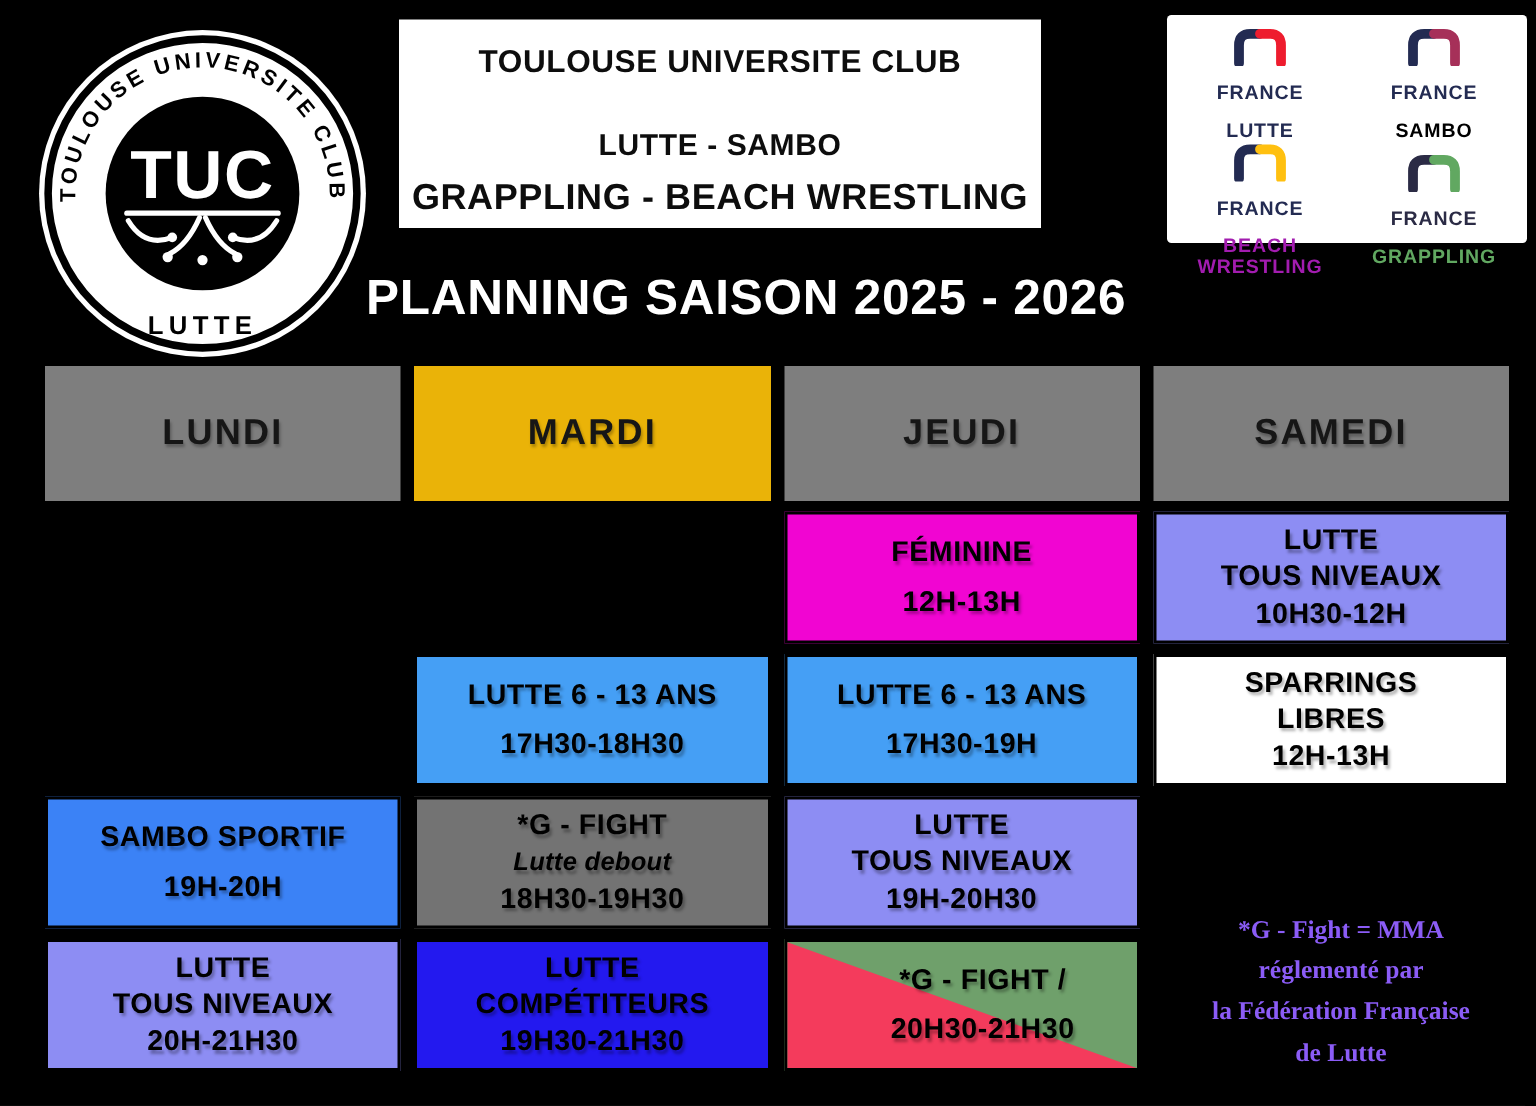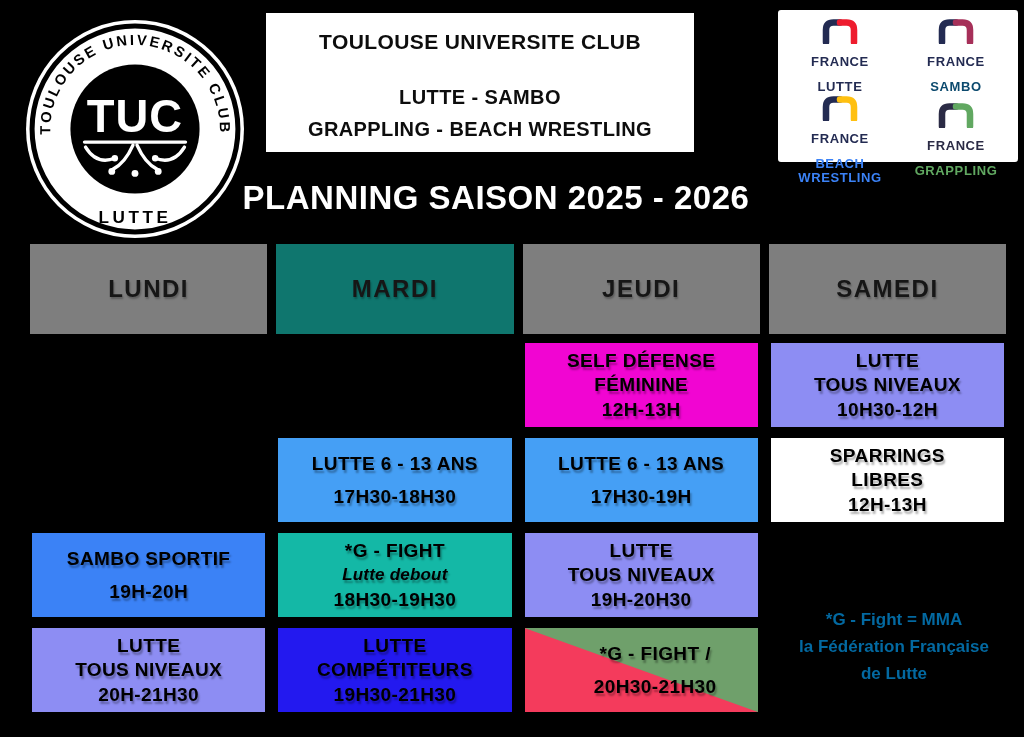--- a/index.html
+++ b/index.html
@@ -8,34 +8,34 @@
   .poster { position:relative; width:1024px; height:737px; background:#000; overflow:hidden; }
 
   
   .tuc-logo { position:absolute; left:24px; top:18px; width:222px; height:222px; }
 
   
   .club-box { position:absolute; left:266px; top:13px; width:428px; height:139px;
               background:#fff; text-align:center; color:#0d0d0d; font-weight:700; }
   .club-line1 { padding-top:17px; font-size:21px; letter-spacing:.4px; }
   .club-line2 { margin-top:32px; font-size:20px; letter-spacing:.4px; }
-  .club-line3 { margin-top:9px;  font-size:20px; letter-spacing:.4px; }
+  .club-line3 { margin-top:9px;  font-size:24px; letter-spacing:.4px; }
 
   
   .feds { position:absolute; left:778px; top:10px; width:240px; height:152px; background:#fff;
           border-radius:3px; display:grid; grid-template-columns:1fr 1fr; grid-template-rows:1fr 1fr;
           padding:6px 4px; }
   .fed { display:flex; flex-direction:column; align-items:center; justify-content:center; gap:11px; }
   .fed svg { width:50px; height:28px; }
   .fed-t1 { font-size:13px; font-weight:700; letter-spacing:.6px; line-height:1.05; }
   .fed-t2 { font-size:13px; font-weight:700; letter-spacing:.6px; line-height:1.05;
             white-space:pre-line; text-align:center; }
 
   
-  .title { position:absolute; left:216px; top:179px; width:560px; text-align:center;
+  .title { position:absolute; left:244px; top:179px; width:560px; text-align:left;
            color:#fff; font-size:33px; font-weight:700; letter-spacing:.5px; }
 
   
   .grid { position:absolute; left:30px; top:244px; width:976px;
           display:grid; grid-template-columns:repeat(4,1fr);
           grid-template-rows:90px 88px 88px 88px 88px; column-gap:9px; row-gap:7px; }
   .day { display:flex; align-items:center; justify-content:center;
          font-size:24px; font-weight:700; letter-spacing:1.5px; color:#161616;
          text-shadow:1px 2px 2px rgba(0,0,0,.28); }
   .cell { border:2px solid #000; position:relative; padding:3px 2px;
@@ -99,52 +99,51 @@
       </svg>
       <div class="fed-t1" style="color: rgb(35, 43, 82);">FRANCE</div>
       <div class="fed-t2" style="color: rgb(35, 43, 82);">LUTTE</div>
     </div>
     <div class="fed">
       <svg viewBox="0 0 48 30">
         <path d="M9 28 V15 Q9 7 17 7 H24" fill="none" stroke-width="7" stroke-linecap="round" style="stroke: rgb(35, 43, 82);"></path>
         <path d="M39 28 V15 Q39 7 31 7 H24" fill="none" stroke-width="7" stroke-linecap="round" style="stroke: rgb(166, 48, 89);"></path>
       </svg>
       <div class="fed-t1" style="color: rgb(35, 43, 82);">FRANCE</div>
-      <div class="fed-t2" style="color: #0c4a6e; text-align: center;">SAMBO</div>
+      <div class="fed-t2" style="color: #000000; text-align: center;">SAMBO</div>
     </div>
     <div class="fed">
       <svg viewBox="0 0 48 30">
         <path d="M9 28 V15 Q9 7 17 7 H24" fill="none" stroke-width="7" stroke-linecap="round" style="stroke: rgb(35, 43, 82);"></path>
         <path d="M39 28 V15 Q39 7 31 7 H24" fill="none" stroke-width="7" stroke-linecap="round" style="stroke: rgb(255, 192, 16);"></path>
       </svg>
       <div class="fed-t1" style="color: rgb(35, 43, 82);">FRANCE</div>
-      <div class="fed-t2" style="color: #3b82f6;">BEACH
+      <div class="fed-t2" style="color: #a21caf;">BEACH
 WRESTLING</div>
     </div>
     <div class="fed">
       <svg viewBox="0 0 48 30">
         <path d="M9 28 V15 Q9 7 17 7 H24" fill="none" stroke-width="7" stroke-linecap="round" style="stroke: rgb(43, 43, 69);"></path>
         <path d="M39 28 V15 Q39 7 31 7 H24" fill="none" stroke-width="7" stroke-linecap="round" style="stroke: rgb(97, 168, 97);"></path>
       </svg>
       <div class="fed-t1" style="color: rgb(43, 43, 69);">FRANCE</div>
       <div class="fed-t2" style="color: rgb(97, 168, 97);">GRAPPLING</div>
     </div>
   </div>
 
   <div class="title">PLANNING SAISON 2025 - 2026</div>
 
   <div class="grid">
 
     <div class="day" style="grid-area: 1 / 1; background-color: rgb(126, 126, 126); text-align: right;">LUNDI</div>
-    <div class="day" style="grid-area: 1 / 2; background-color: #0f766e;">MARDI</div>
+    <div class="day" style="grid-area: 1 / 2; background-color: #eab308;">MARDI</div>
     <div class="day" style="grid-area: 1 / 3; background-color: rgb(126, 126, 126);">JEUDI</div>
     <div class="day" style="grid-area: 1 / 4; background-color: rgb(126, 126, 126);">SAMEDI</div>
 
     <div class="cell" style="grid-area: 2 / 3; background-color: rgb(241, 5, 210);">
-      <span class="ln">SELF DÉFENSE</span>
       <span class="ln">FÉMININE</span>
       <span class="ln">12H-13H</span>
     </div>
 
     <div class="cell" style="grid-area: 2 / 4; background-color: rgb(141, 141, 243);">
       <span class="ln">LUTTE</span>
       <span class="ln">TOUS NIVEAUX</span>
       <span class="ln">10H30-12H</span>
     </div>
 
@@ -162,21 +161,21 @@
       <span class="ln">SPARRINGS</span>
       <span class="ln">LIBRES</span>
       <span class="ln">12H-13H</span>
     </div>
 
     <div class="cell" style="grid-area: 4 / 1; background-color: #3b82f6;">
       <span class="ln">SAMBO SPORTIF</span>
       <span class="ln">19H-20H</span>
     </div>
 
-    <div class="cell" style="grid-area: 4 / 2; background-color: #14b8a6;">
+    <div class="cell" style="grid-area: 4 / 2; background-color: #737373;">
       <span class="ln">*G - FIGHT</span>
       <span class="ln italic">Lutte debout</span>
       <span class="ln">18H30-19H30</span>
     </div>
 
     <div class="cell" style="grid-area: 4 / 3; background-color: rgb(141, 141, 243);">
       <span class="ln">LUTTE</span>
       <span class="ln">TOUS NIVEAUX</span>
       <span class="ln">19H-20H30</span>
     </div>
@@ -196,19 +195,20 @@
     <div class="cell" style="grid-area: 5 / 3; background-color: rgb(111, 160, 107);">
       <div class="tri" style="background-color: rgb(244, 59, 92);"></div>
       <div class="cc">
         <span class="ln">*G - FIGHT /</span>
         <span class="ln">20H30-21H30</span>
       </div>
     </div>
 
   </div>
 
-  <div class="footnote" style="color: #0369a1;">
+  <div class="footnote" style="color: #8b5cf6; font-family: Liberation Serif, serif;">
     <div>*G - Fight =  MMA</div>
+    <div>réglementé par</div>
     <div>la Fédération Française</div>
     <div>de Lutte</div>
   </div>
 
 </div>
 
 </body></html>

